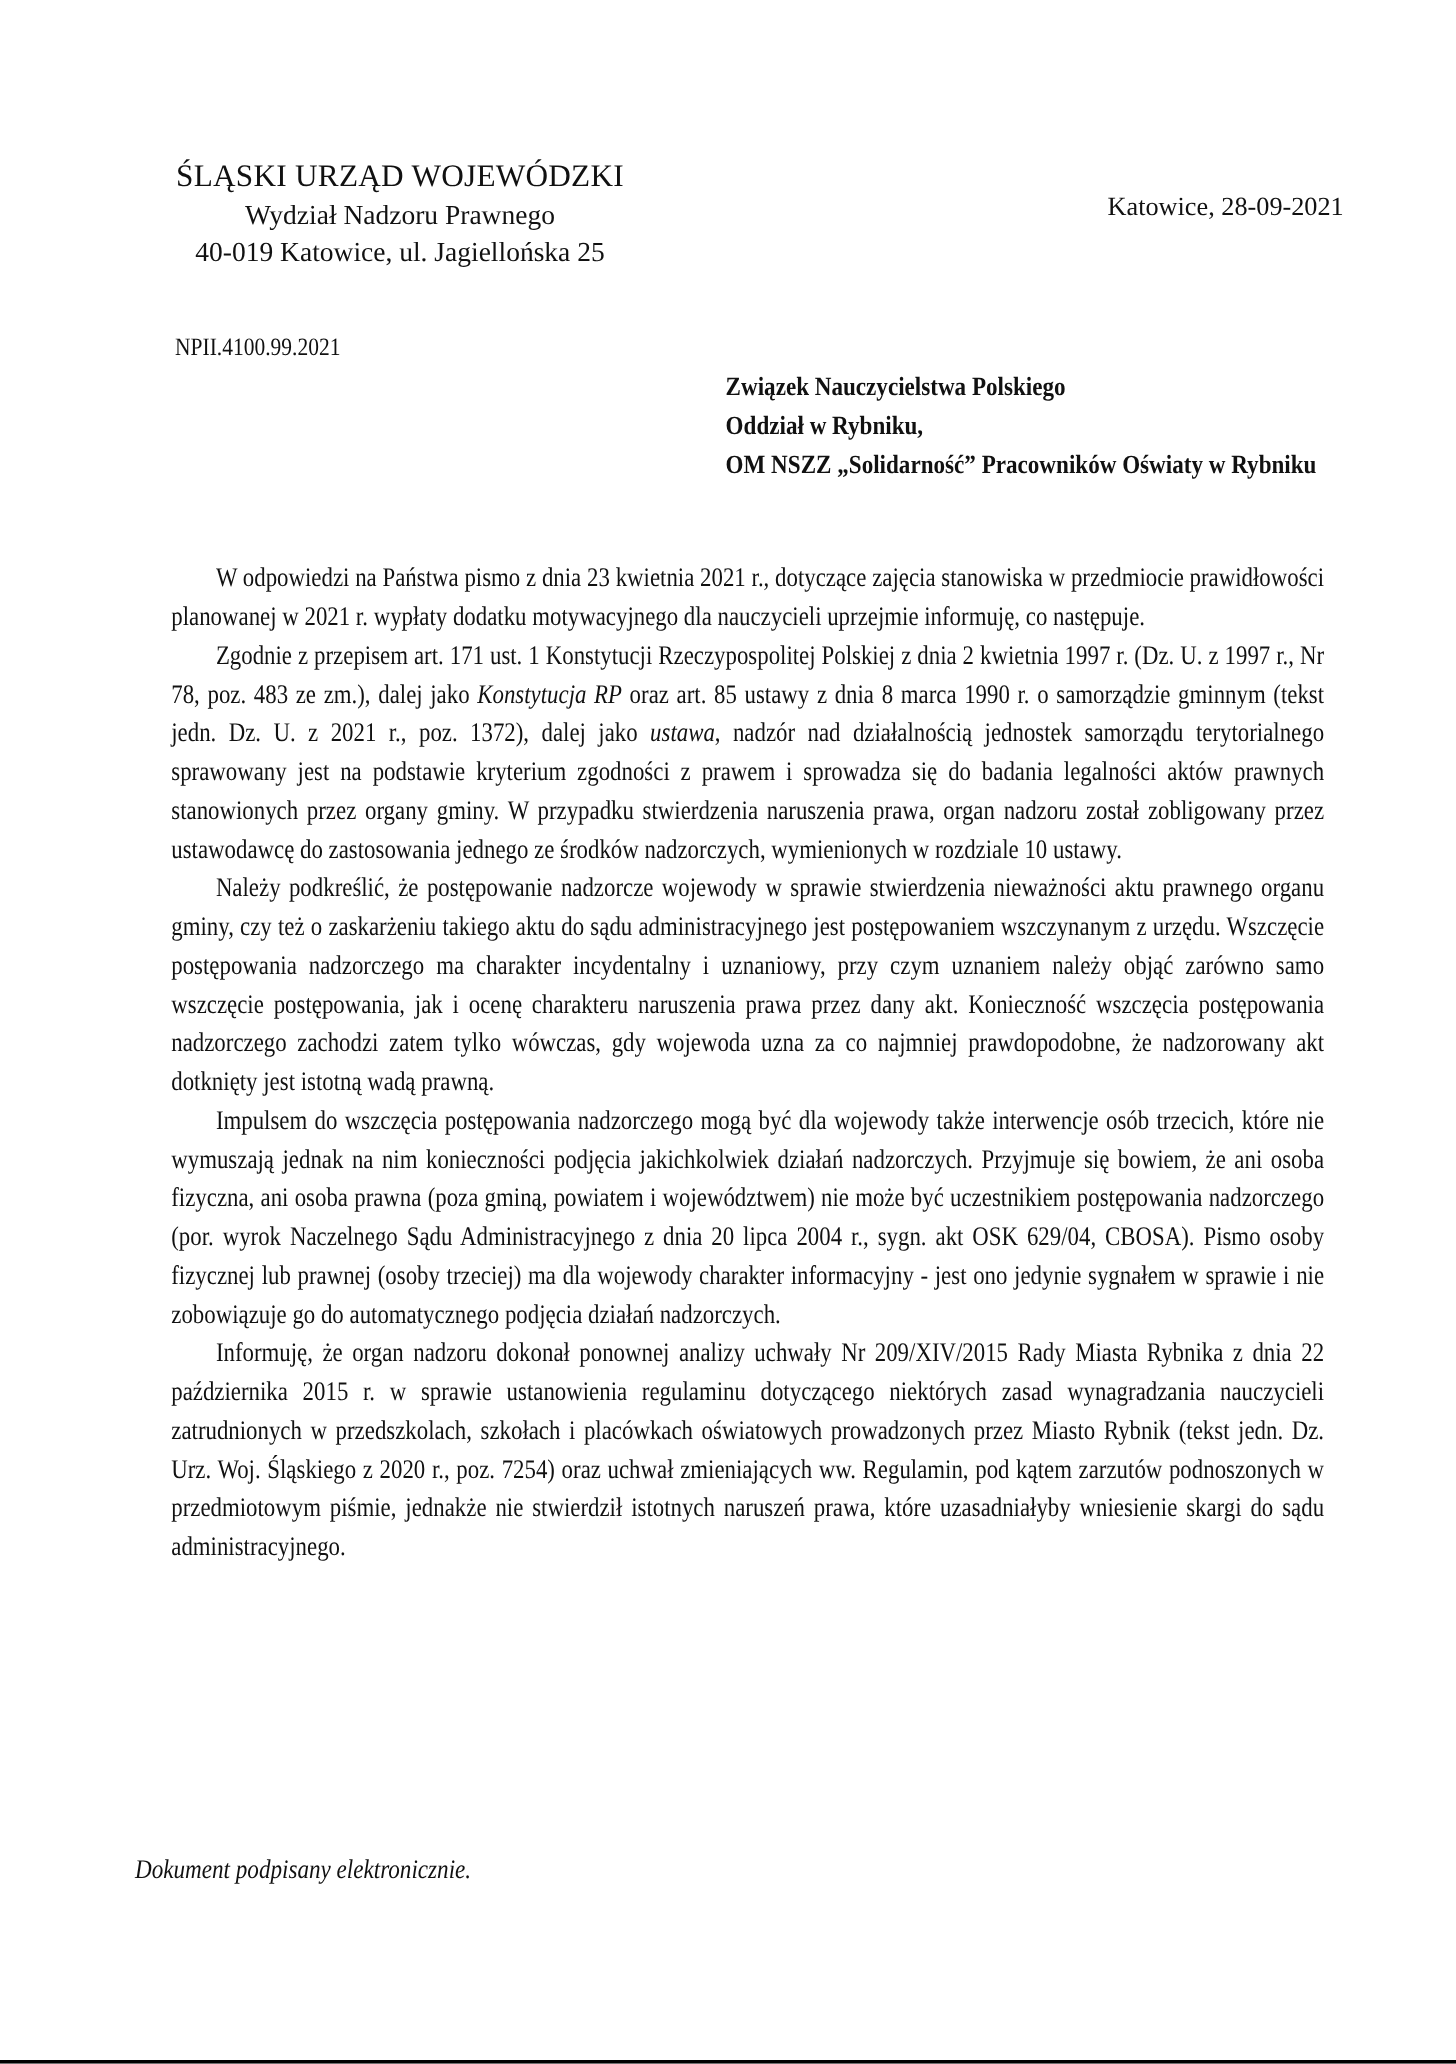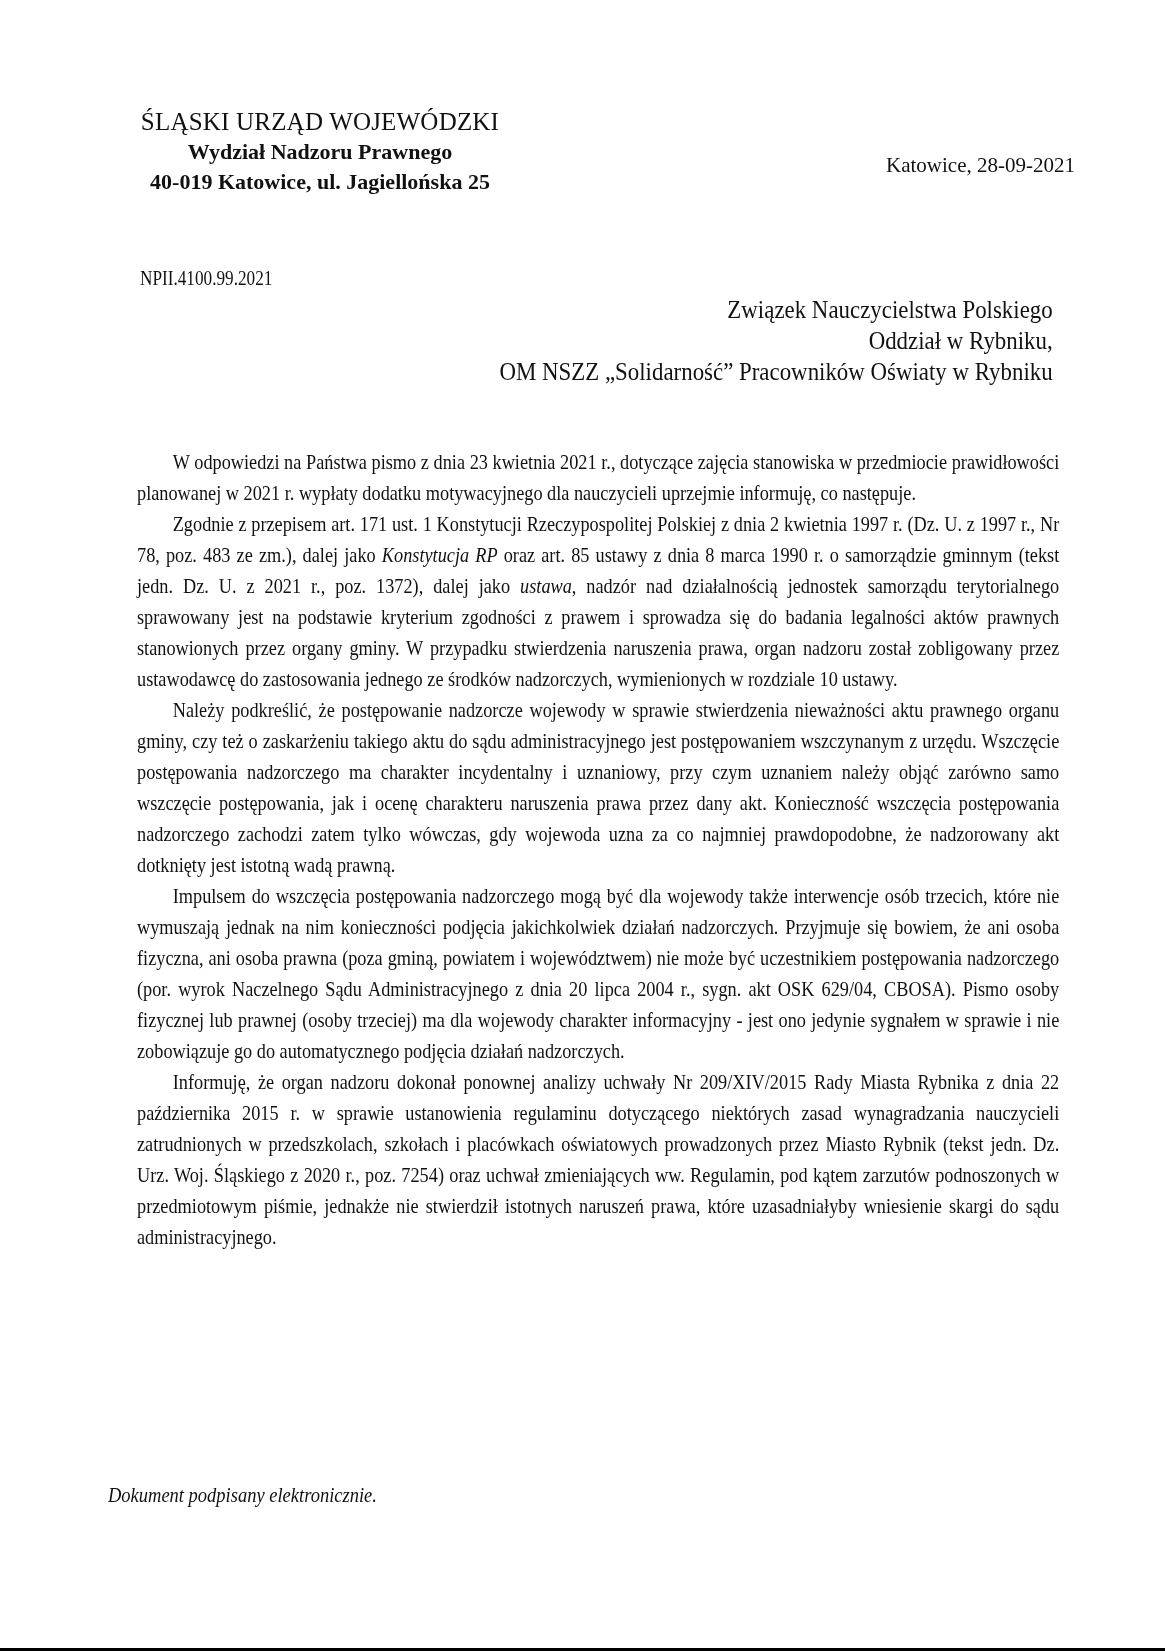--- a/index.html
+++ b/index.html
@@ -26,34 +26,33 @@
       position: absolute;
       left: 0; bottom: 0;
       width: 1165px;
       height: 3px;
       background: #000000;
     }
     
     .letterhead {
       position: absolute;
       left: 110px;
-      top: 107px;
+      top: 127px;
       width: 420px;
       text-align: center;
       line-height: 30px;
     }
     .lh-name {
       font-size: 25px;
       display: block;
       letter-spacing: 0.2px;
     }
     .lh-dept, .lh-addr {
       font-size: 22px;
       display: block;
-      font-weight: bold;
     }
     .place-date {
       position: absolute;
       right: 90px;
       top: 114px;
       font-size: 21px;
       line-height: 30px;
       margin-top: 36px;
     }
     .ref-number {
@@ -62,23 +61,23 @@
       top: 265px;
       font-size: 20px;
       line-height: 26px;
       transform: scaleX(0.86);
       transform-origin: left top;
     }
     .addressee {
       position: absolute;
       right: 112px;
       top: 294px;
-      text-align: right;
-      font-weight: normal;
-      font-size: 26px;
+      text-align: left;
+      font-weight: bold;
+      font-size: 21px;
       line-height: 31px;
     }
     .addressee span {
       display: block;
       transform: scaleX(0.88);
       transform-origin: right center;
     }
     
     .body-text {
       position: absolute;

